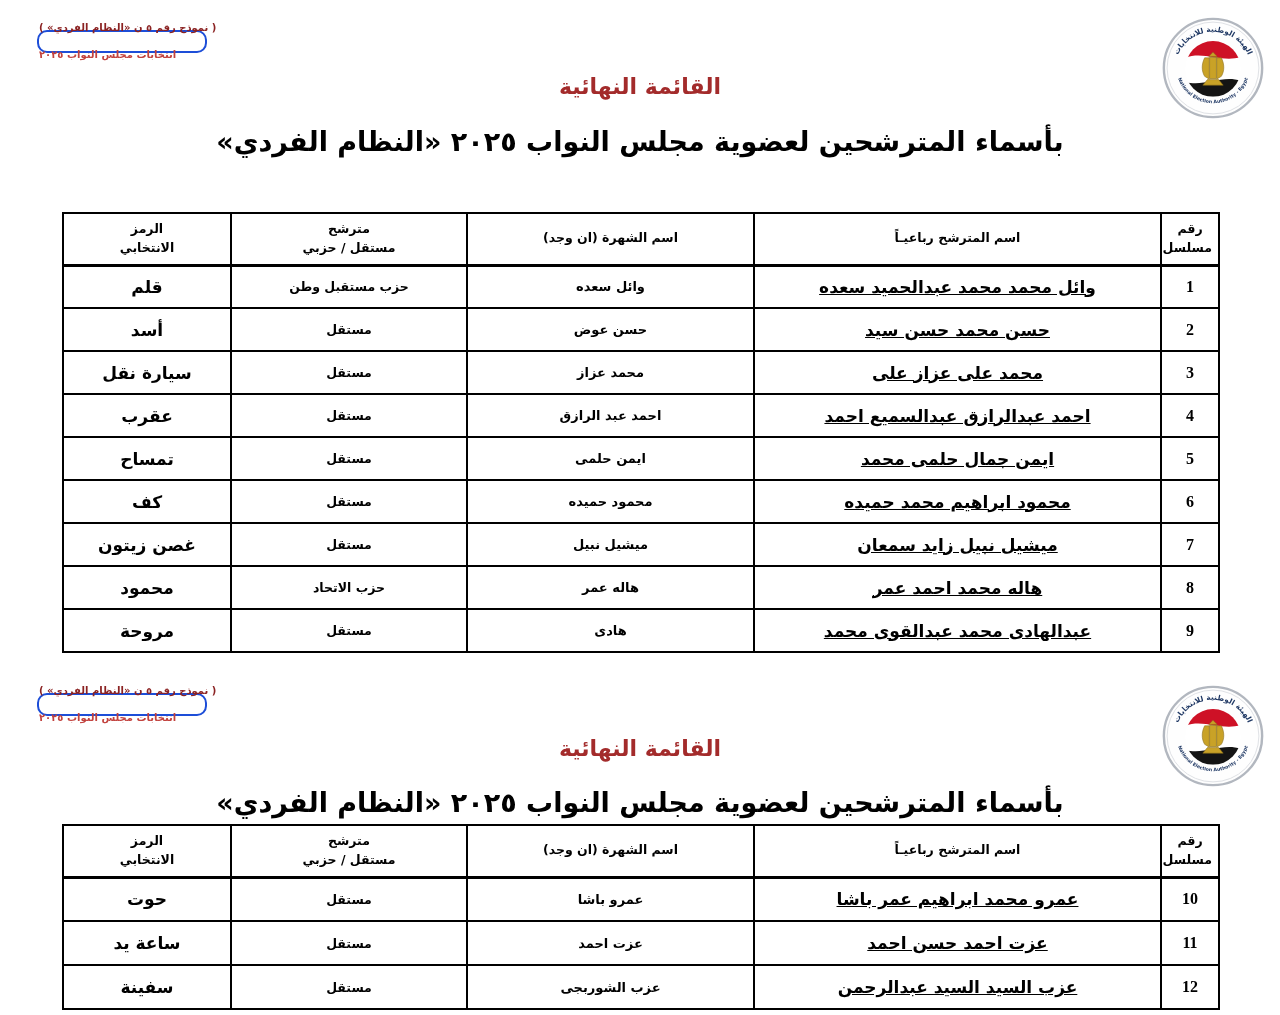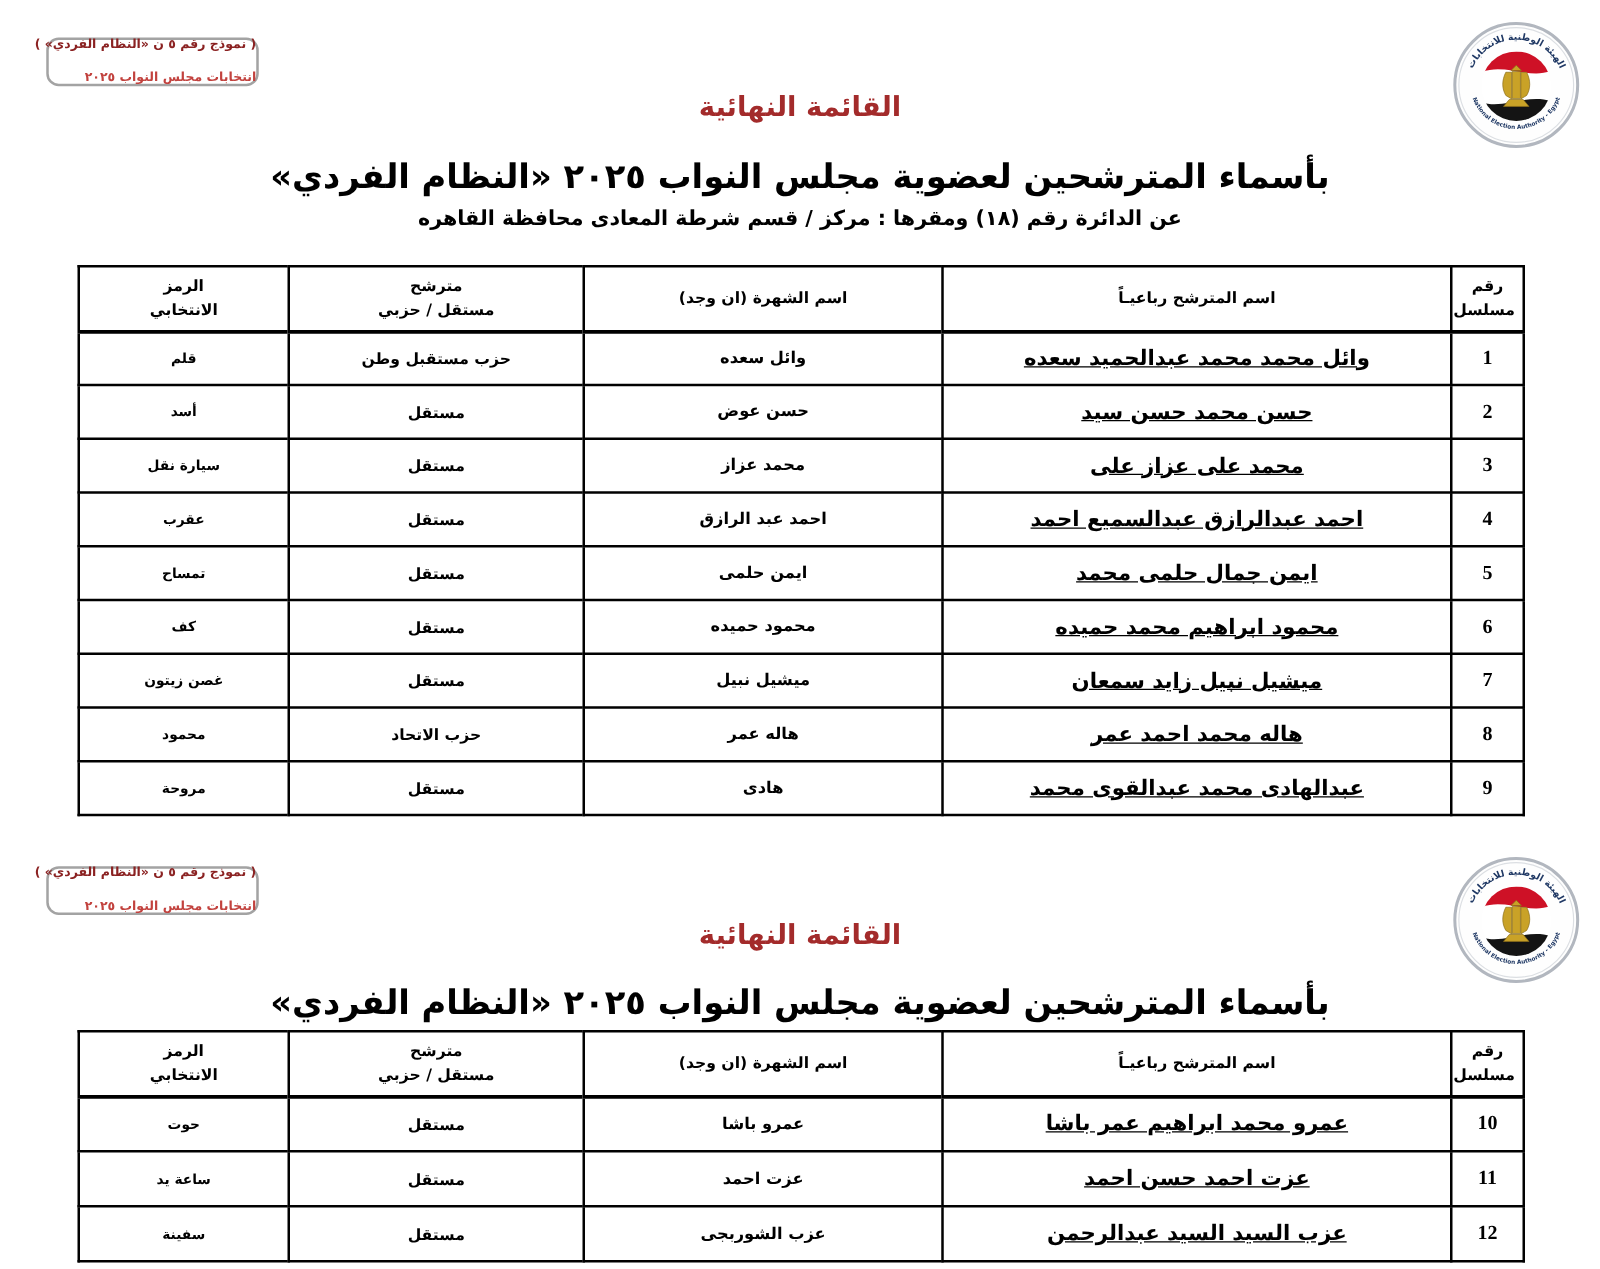--- a/index.html
+++ b/index.html
@@ -7,23 +7,23 @@
   body {
     background:#ffffff;
     font-family:"DejaVu Sans", sans-serif;
     position:relative;
     overflow:hidden;
   }
   .section { position:absolute; left:0; width:1280px; }
 
   
   .form-box {
-    position:absolute; left:37px; width:170px; height:39px;
-    border:2px solid #a3a3a3; border-radius:10px;
-    display:flex; flex-direction:column; justify-content:center; align-items:flex-start;
+    position:absolute; left:37px; width:170px; height:23px;
+    border:2px solid #1d4ed8; border-radius:10px;
+    display:flex; flex-direction:column; justify-content:center; align-items:flex-end;
     direction:rtl; line-height:1.25; background:#fff;
   }
   .form-box .l1 { color:#8B2222; font-size:10px; font-weight:bold; white-space:nowrap; }
   .form-box .l2 { color:#C2423E; font-size:10px; font-weight:bold; white-space:nowrap;margin-top:14px; }
 
   
   .logo { position:absolute; left:1162px; width:102px; height:102px; }
 
   .doc-title {
     position:absolute; left:0; width:100%; text-align:center;
@@ -48,21 +48,21 @@
     font-weight:bold; color:#000; padding:0 6px; overflow:hidden;
   }
   table.cand thead th { font-size:12.5px; border-bottom:3px solid #000; line-height:1.5; }
   table.cand thead tr { height:52px; }
   table.cand tbody tr { height:43px; }
   #table2 tbody tr { height:44px; }
   td.c-serial { font-family:"Liberation Serif","DejaVu Serif",serif; font-size:16px; font-weight:bold; }
   td.c-name   { font-size:17px;text-decoration:underline; }
   td.c-shohra { font-size:13px; }
   td.c-party  { font-size:12.5px; }
-  td.c-symbol { font-size:11px; }
+  td.c-symbol { font-size:17px; }
 </style>
 </head>
 <body>
 
 <div class="section" style="top:0;height:660px;">
 
   <div class="form-box" style="top:30px;">
     <span class="l1">( نموذج رقم ٥ ن «النظام الفردي» )</span>
     <span class="l2">انتخابات مجلس النواب ٢٠٢٥</span>
   </div>
@@ -90,21 +90,20 @@
     <text font-size="8" font-weight="bold" fill="#1F3864">
       <textPath href="#s1-arc-top" startOffset="50%" text-anchor="middle">الهيئة الوطنية للانتخابات</textPath>
     </text>
     <text font-size="5" font-weight="bold" fill="#1F3864">
       <textPath href="#s1-arc-bot" startOffset="50%" text-anchor="middle">National Election Authority - Egypt</textPath>
     </text>
   </svg>
 
   <div class="doc-title" style="top:74px;">القائمة النهائية</div>
   <div class="doc-subtitle" style="top:126px;">بأسماء المترشحين لعضوية مجلس النواب ٢٠٢٥ «النظام الفردي»</div>
-  <div class="doc-district" style="top:165px;">عن الدائرة رقم (١٨)   ومقرها : مركز / قسم شرطة المعادى   محافظة القاهره</div>
 
   <table class="cand" id="table1" style="top:212px;">
     <colgroup>
       <col style="width:58px">
         <col style="width:407px">
         <col style="width:287px">
         <col style="width:236px">
         <col style="width:168px">
     </colgroup>
     <thead>

